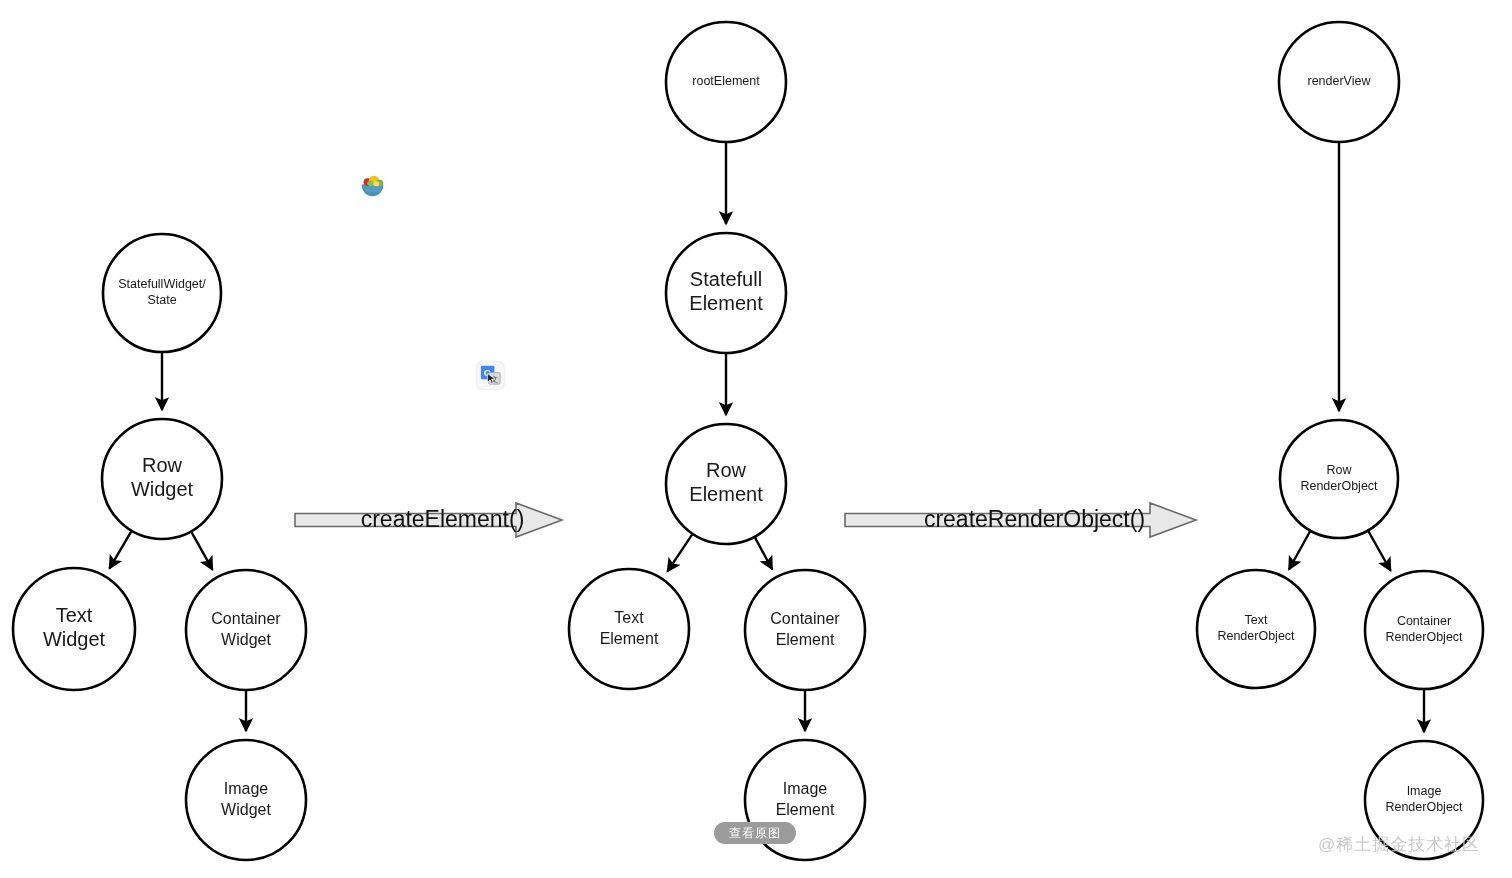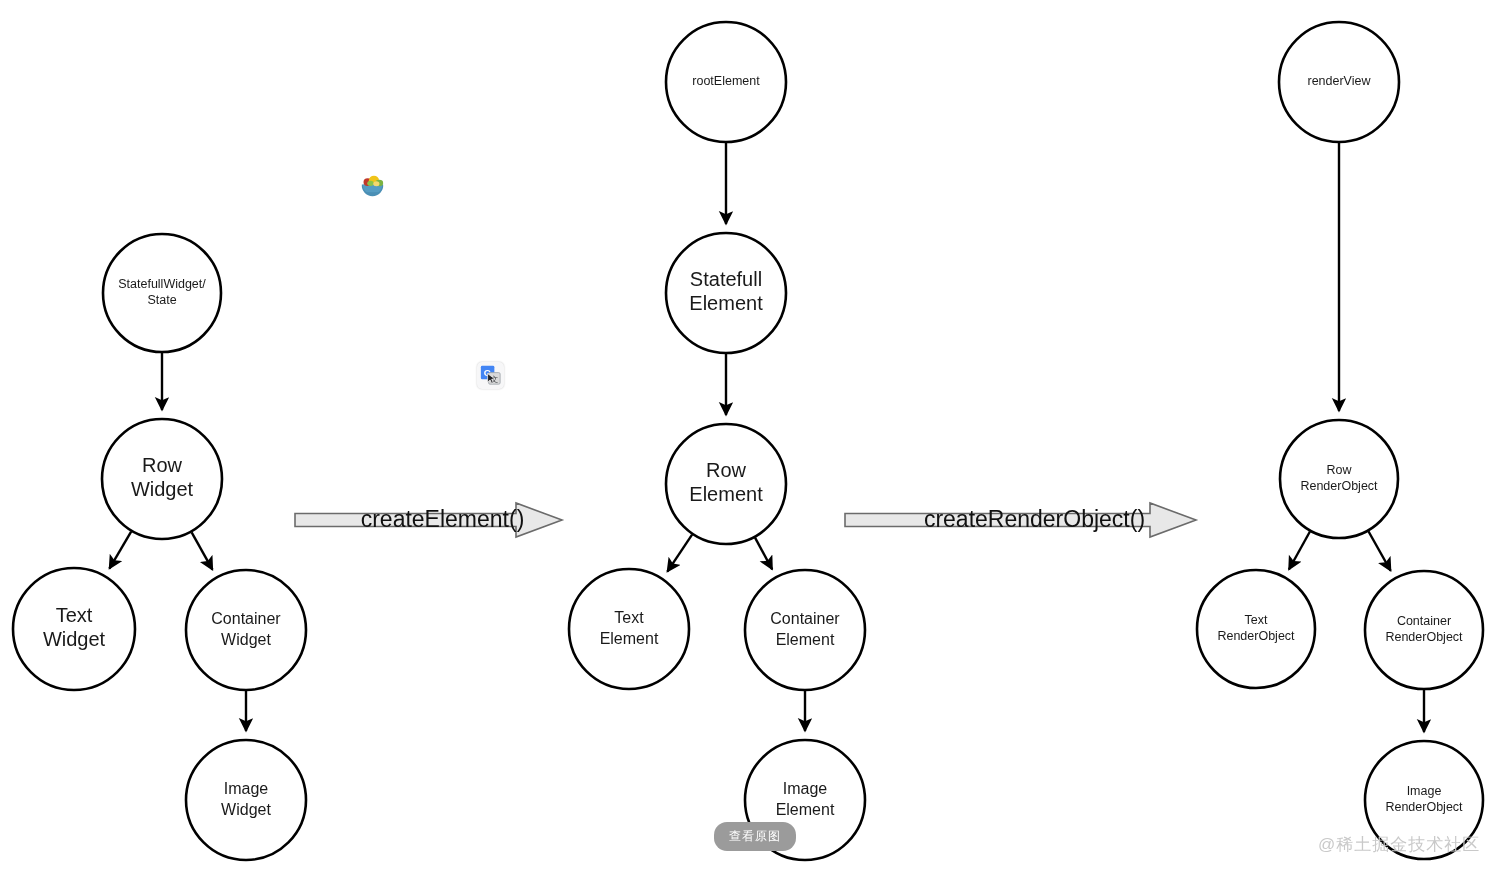--- a/index.html
+++ b/index.html
@@ -74,21 +74,21 @@
     height: 27px;
     background: #f7f7f8;
     border-radius: 5px;
     box-shadow: 0 0 2px rgba(0,0,0,0.22);
   }
   #view-original-button {
     position: absolute;
     left: 714px;
     top: 822px;
     width: 82px;
-    height: 29px;
+    height: 22px;
     border-radius: 13px;
     background: #9b9b9b;
     color: #ffffff;
     font-size: 12px;
     display: flex;
     align-items: center;
     justify-content: center;
     letter-spacing: 1px;
     font-family: "Liberation Sans", sans-serif;
     cursor: pointer;

